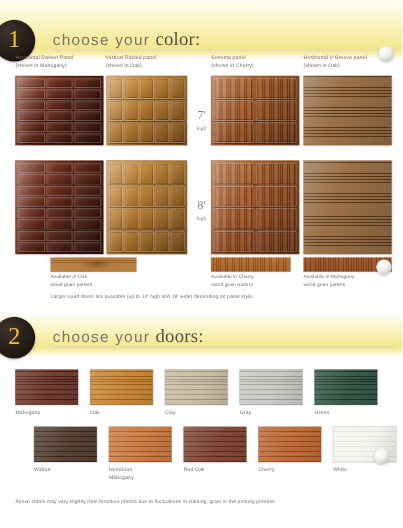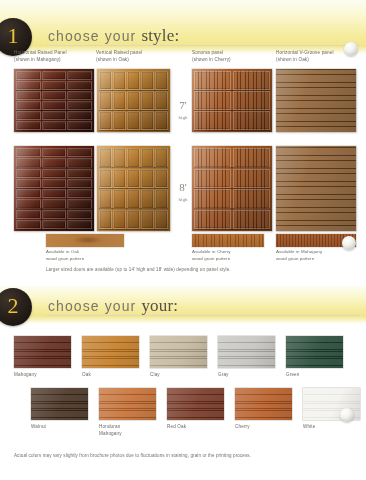--- a/index.html
+++ b/index.html
@@ -177,21 +177,21 @@
 
   <div class="band" id="band2"></div>
   <div class="band-fade" id="fade2"></div>
   <div class="hairline" id="hair2"></div>
 
   <div class="badge" id="badge1">
     <span>1</span>
   </div>
   <div class="heading" id="head1">
     <span>choose your</span>
-    <span class="strong">style:</span>
+    <span class="strong">color:</span>
   </div>
 
   <div class="style-caption" style="left:14px;top:50px;">
     <div>Horizontal Raised Panel</div>
     <div>(shown in Mahogany)</div>
   </div>
   <div class="style-caption" style="left:96px;top:50px;">
     <div>Vertical Raised panel</div>
     <div>(shown in Oak)</div>
   </div>
@@ -427,21 +427,21 @@
     <div>wood grain pattern</div>
   </div>
 
   <div class="note-wide" style="left:46px;top:267px;">Larger sized doors are available (up to 14' high and 18' wide) depending on panel style.</div>
 
   <div class="badge" id="badge2">
     <span>2</span>
   </div>
   <div class="heading" id="head2">
     <span>choose your</span>
-    <span class="strong">your:</span>
+    <span class="strong">doors:</span>
   </div>
 
   <div class="swatch" style="left:14px;top:336px;background:#5d2316;">
     <div class="tex"></div>
       <div class="glow"></div>
   </div>
   <div class="sw-label" style="left:14px;top:372px;">Mahogany</div>
 
   <div class="swatch" style="left:82px;top:336px;background:#c1781f;">
     <div class="tex"></div>

